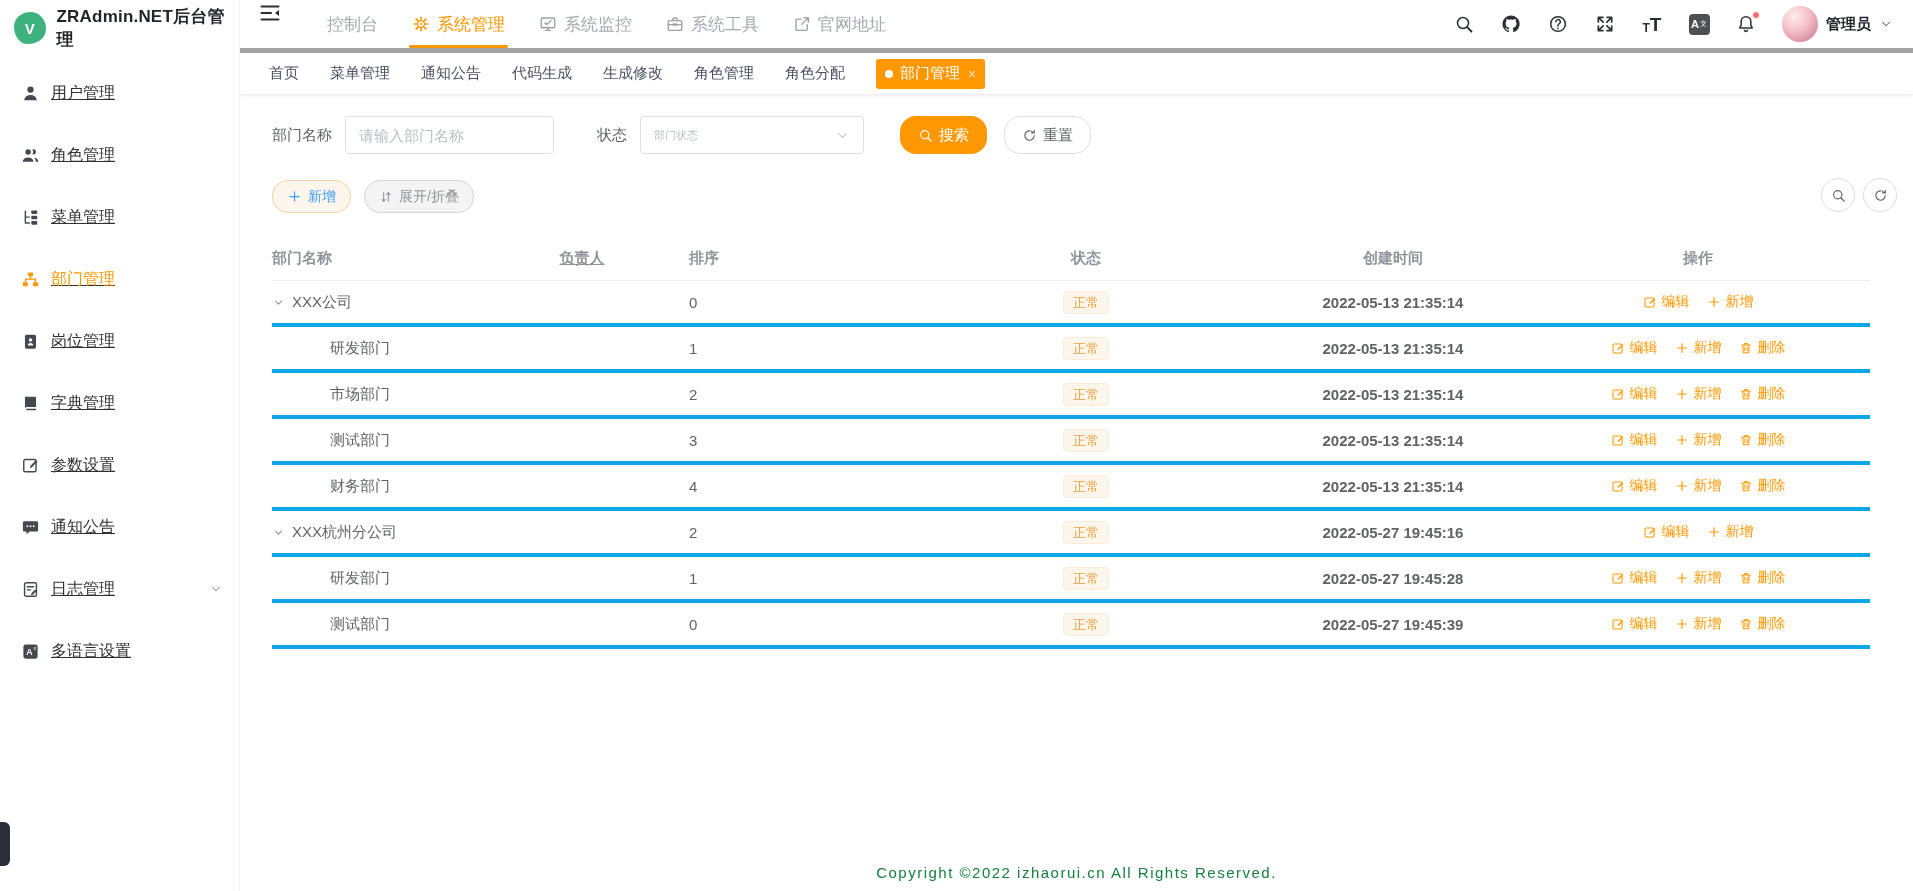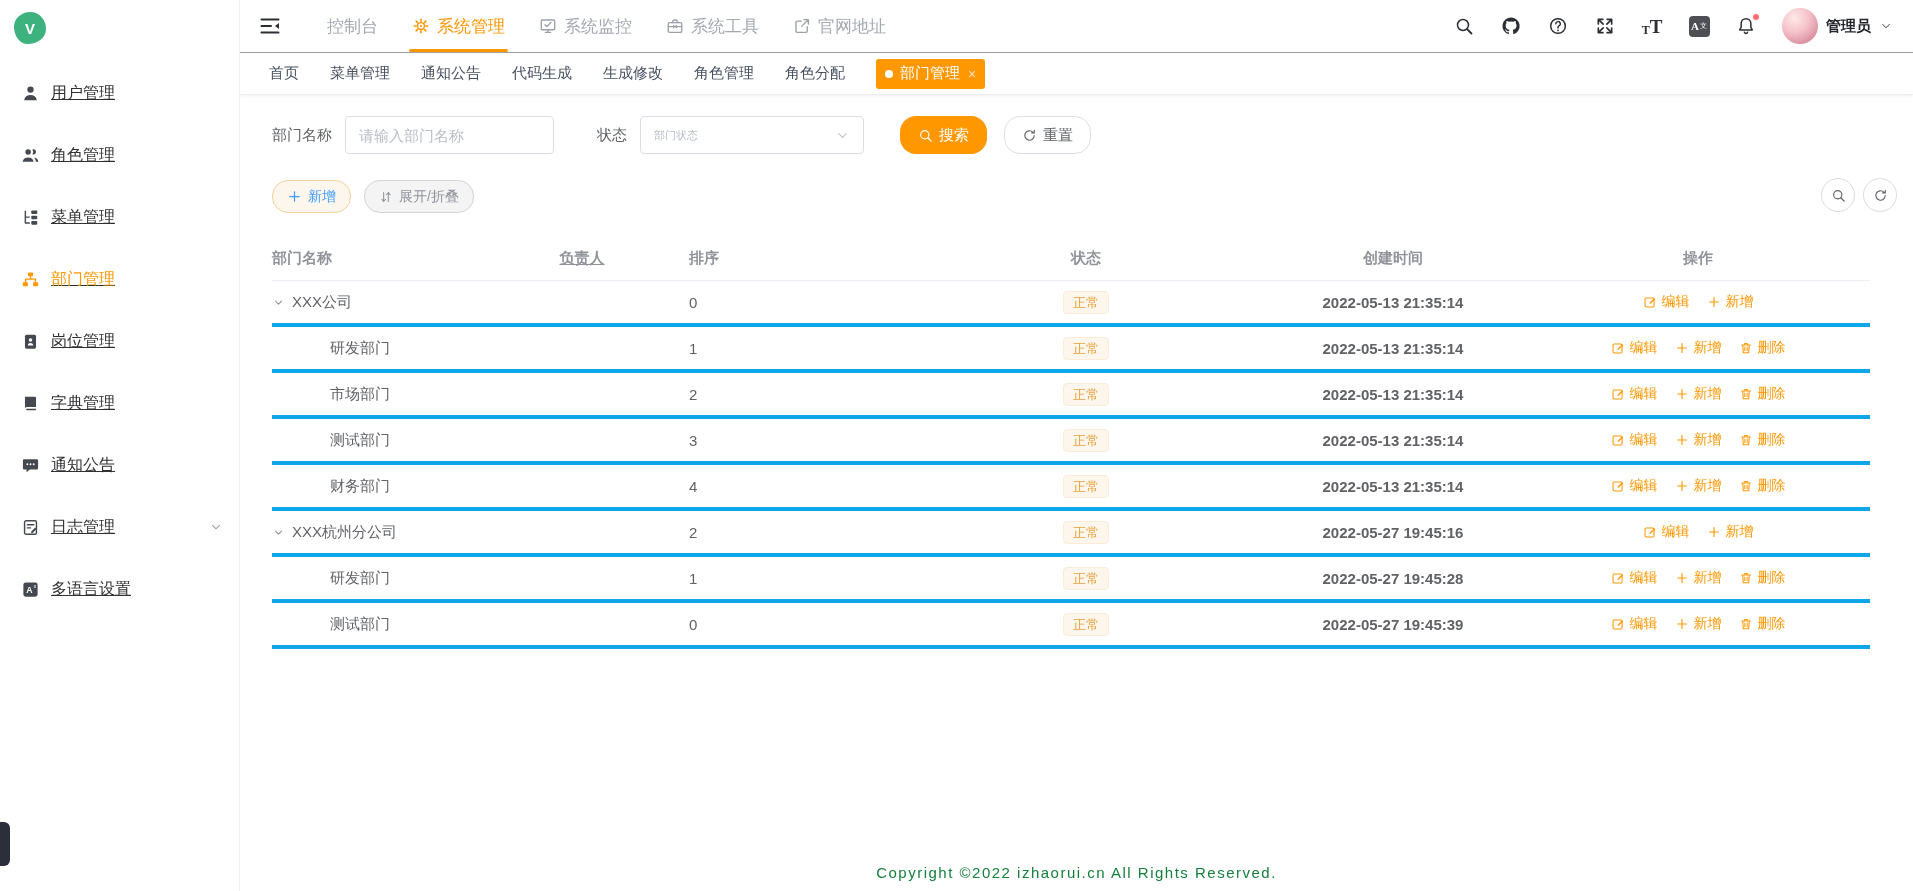--- a/index.html
+++ b/index.html
@@ -22,22 +22,22 @@
   .menu-item.active, .menu-item.active .mi-icon { color:#ff9700; }
   .menu-item .mi-arrow { margin-left:auto; color:#8a8f99; display:flex; }
   .menu-item .mi-arrow svg { width:14px; height:14px; }
 
   
   .side-handle { position:absolute; left:0; top:822px; width:10px; height:44px; background:#2b2f3a;
     border-radius:0 6px 6px 0; z-index:9; }
 
   
   .main { position:absolute; left:240px; top:0; right:0; bottom:0; }
-  .header { height:53px; display:flex; align-items:center; padding:0 20px 0 18px;
-    border-bottom:1px solid #a3a3a3;font-family:Liberation Serif, serif; }
+  .header { height:53px; display:flex; padding:0 20px 0 18px;
+    border-bottom:5px solid #a3a3a3; }
   .fold-btn { width:26px; height:26px; color:#2b2e33; display:flex; align-items:center; cursor:pointer; }
   .fold-btn svg { width:24px; height:24px; }
   .topnav { display:flex; align-items:center; height:100%; margin-left:26px; }
   .nav-item { height:100%; display:flex; align-items:center; gap:7px; padding:0 17px;
     font-size:17px; color:#a4a9b2; cursor:pointer; position:relative; }
   .nav-item .nv-icon { display:flex; color:#9ba0a9; }
   .nav-item .nv-icon svg { width:18px; height:18px; }
   .nav-item.active { color:#ff9700; }
   .nav-item.active .nv-icon { color:#ff9700; }
   .nav-item.active::after { content:""; position:absolute; left:14px; right:14px; bottom:0;
@@ -121,20 +121,21 @@
   .footer { position:absolute; left:0; right:0; bottom:0; height:38px; display:flex;
     align-items:center; justify-content:center; }
   .footer-text { color:#15803d; font-size:15px; letter-spacing:1.5px; }
 </style>
 </head>
 <body>
 
 <aside class="sidebar">
   <div class="logo-row">
     <div class="logo-mark">V</div>
+    <div class="logo-title">ZRAdmin.NET后台管理</div>
   </div>
   <nav class="menu" id="sidebar-menu">
       <div class="menu-item">
         <span class="mi-icon">
           <svg viewBox="0 0 24 24" fill="none" stroke="currentColor" stroke-width="1.8" stroke-linecap="round" stroke-linejoin="round">
             <path fill="currentColor" stroke="none" d="M12 11a4 4 0 1 0 0-8 4 4 0 0 0 0 8zm-8 9.5c.7-4.4 4-6.5 8-6.5s7.3 2.1 8 6.5z"></path>
           </svg>
         </span>
         <span>用户管理</span>
       </div>
@@ -178,20 +179,29 @@
         </span>
         <span>岗位管理</span>
       </div>
       <div class="menu-item">
         <span class="mi-icon">
           <svg viewBox="0 0 24 24" fill="none" stroke="currentColor" stroke-width="1.8" stroke-linecap="round" stroke-linejoin="round">
             <path fill="currentColor" stroke="none" d="M5 3.5h12.5a1.5 1.5 0 0 1 1.5 1.5v11.5H7.5A2.5 2.5 0 0 0 5 19zM7.5 18.5H19v2H7.5a1 1 0 0 1 0-2z"></path>
           </svg>
         </span>
         <span>字典管理</span>
+      </div>
+      <div class="menu-item">
+        <span class="mi-icon">
+          <svg viewBox="0 0 24 24" fill="none" stroke="currentColor" stroke-width="1.8" stroke-linecap="round" stroke-linejoin="round">
+            <rect x="3.5" y="4.5" width="15.5" height="15.5" rx="2"></rect>
+            <path d="M11.8 12.6l7.2-7.4 1.8 1.8-7.2 7.4-2.4.6z" fill="currentColor" stroke="none"></path>
+          </svg>
+        </span>
+        <span>参数设置</span>
       </div>
       <div class="menu-item">
         <span class="mi-icon">
           <svg viewBox="0 0 24 24" fill="none" stroke="currentColor" stroke-width="1.8" stroke-linecap="round" stroke-linejoin="round">
             <path fill="currentColor" stroke="none" d="M4 4h16a1.6 1.6 0 0 1 1.6 1.6v9.8A1.6 1.6 0 0 1 20 17h-8.8L7 20.6V17H4a1.6 1.6 0 0 1-1.6-1.6V5.6A1.6 1.6 0 0 1 4 4z"></path>
             <circle cx="8" cy="10.5" r="1.2" fill="#fff" stroke="none"></circle>
             <circle cx="12" cy="10.5" r="1.2" fill="#fff" stroke="none"></circle>
             <circle cx="16" cy="10.5" r="1.2" fill="#fff" stroke="none"></circle>
           </svg>
         </span>

